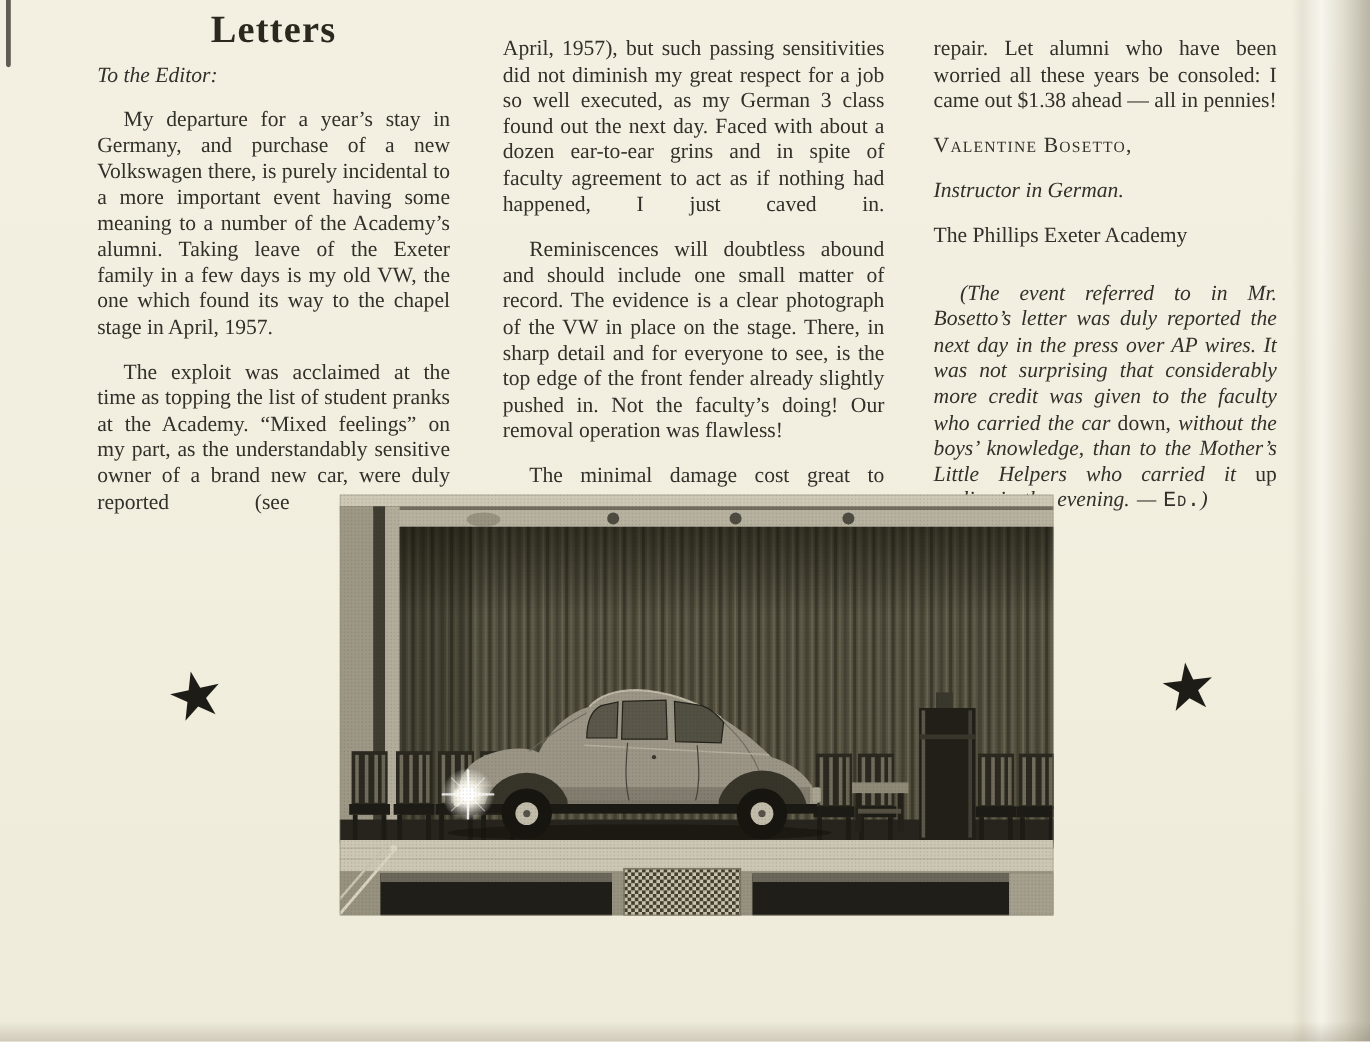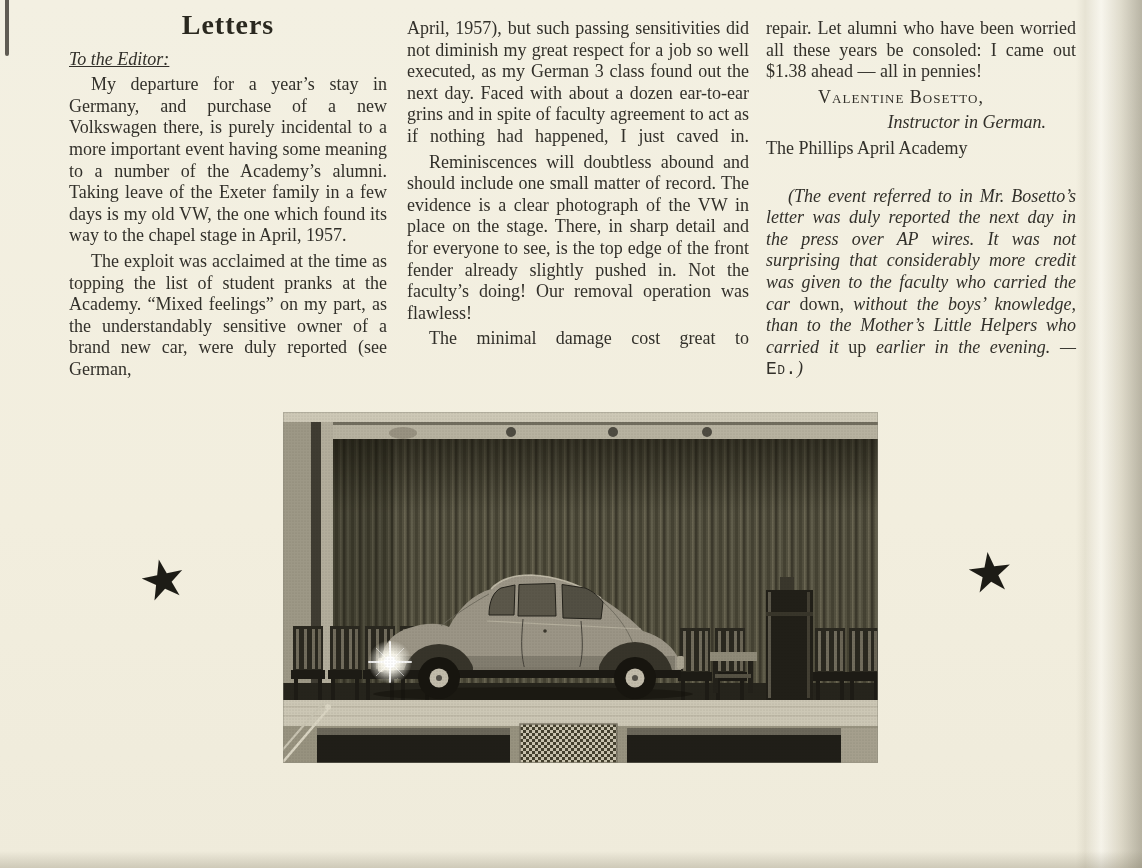--- a/index.html
+++ b/index.html
@@ -11,32 +11,32 @@
   .edge-mark{ position:absolute; left:5px; top:-2px; width:4px; height:58px;
     background:#45423a; border-radius:2px; opacity:.85; }
   .curl{ position:absolute; right:0; top:0; width:66px; height:100%;
     background:linear-gradient(90deg, rgba(141,134,112,0) 0%, rgba(141,134,112,.12) 14%,
       rgba(255,255,255,.38) 38%, rgba(120,112,92,.16) 68%, rgba(88,82,64,.38) 100%); }
   .bottom-shade{ position:absolute; left:0; bottom:0; width:100%; height:17px;
     background:linear-gradient(180deg, rgba(120,113,92,0), rgba(118,111,90,.27)); }
 
   .col { position:absolute; top:14px; text-align:justify;
     font-size:18px; line-height:21.6px; }
-  .col p { margin:4px; }
+  .col p { margin:16px; }
   .col1 { left:65px;  width:326px; }
   .col2 { left:403px; width:350px; }
   .col3 { left:762px; width:318px; }
-  h1.title { font-size:28px; font-weight:bold; text-align:center;
+  h1.title { font-size:32px; font-weight:bold; text-align:center;
     margin:0 0 13px 0; letter-spacing:1px; color:#2a281f; }
-  .sal { font-style:italic;text-decoration:underline; }
+  .sal { font-style:italic; }
   .indent { text-indent:22px; }
   .just-last { text-align-last:justify; }
-  .sig-name { text-align:center; padding-right:40px; font-variant:small-caps;
+  .sig-name { text-align:left; padding-right:40px; font-variant:small-caps;
     letter-spacing:1px; margin-top:4px !important; }
-  .sig-role { text-align:right; padding-right:30px; font-style:italic; }
+  .sig-role { text-align:left; padding-right:30px; font-style:italic; }
   .note { font-style:italic; margin-top:26px !important; word-spacing:1.5px; }
   .i  { }
   .r  { font-style:normal; }
   .sc { font-style:normal; font-variant:small-caps; letter-spacing:.5px;font-family:Liberation Mono, monospace; }
 
   .star { position:absolute; font-size:54px; line-height:54px; color:#1d1c16;
     font-family:"DejaVu Sans", sans-serif; }
   .star-l { left:139px; top:553px; transform:rotate(-12deg); }
   .star-r { left:966px; top:546px; transform:rotate(-7deg); }
 
@@ -60,21 +60,21 @@
   <div class="col col2">
     <p class="just-last">April, 1957), but such passing sensitivities did not diminish my great respect for a job so well executed, as my German 3 class found out the next day. Faced with about a dozen ear-to-ear grins and in spite of faculty agreement to act as if nothing had happened, I just caved in.</p>
     <p class="indent"><span class="">Reminiscences will doubtless abound and should include one small matter of record. The evidence is a clear photograph of the VW in place on the stage. There, in sharp detail and for everyone to see, is the top edge of the front fender already slightly pushed in. </span><span class="i">Not</span><span class=""> the faculty’s doing! Our removal operation was flawless!</span></p>
     <p class="indent just-last">The minimal damage cost great to</p>
   </div>
 
   <div class="col col3">
     <p>repair. Let alumni who have been worried all these years be consoled: I came out $1.38 ahead — all in pennies!</p>
     <p class="sig-name">Valentine Bosetto,</p>
     <p class="sig-role">Instructor in German.</p>
-    <p class="addr">The Phillips April Academy</p>
+    <p class="addr">The Phillips Exeter Academy</p>
     <p class="note indent"><span class="">(The event referred to in Mr. Bosetto’s letter was duly reported the next day in the press over AP wires. It was not surprising that considerably more credit was given to the faculty who carried the car </span><span class="r">down,</span><span class=""> without the boys’ knowledge, than to the Mother’s Little Helpers who carried it </span><span class="r">up</span><span class=""> earlier in the evening. — </span><span class="sc">Ed.</span><span class="">)</span></p>
   </div>
 
   <span class="star star-l">★</span>
   <span class="star star-r">★</span>
 
   <figure class="photo">
     <svg width="595" height="351" viewBox="0 0 595 351" role="img" aria-label="Black-and-white photograph of a Volkswagen Beetle parked on the chapel stage in front of a striped curtain, with wooden chairs and a lectern at the right, a camera-flash glare at the car’s front, and the carved stage front below.">
       <defs>
         <pattern id="cs" width="16" height="16" patternUnits="userSpaceOnUse">

